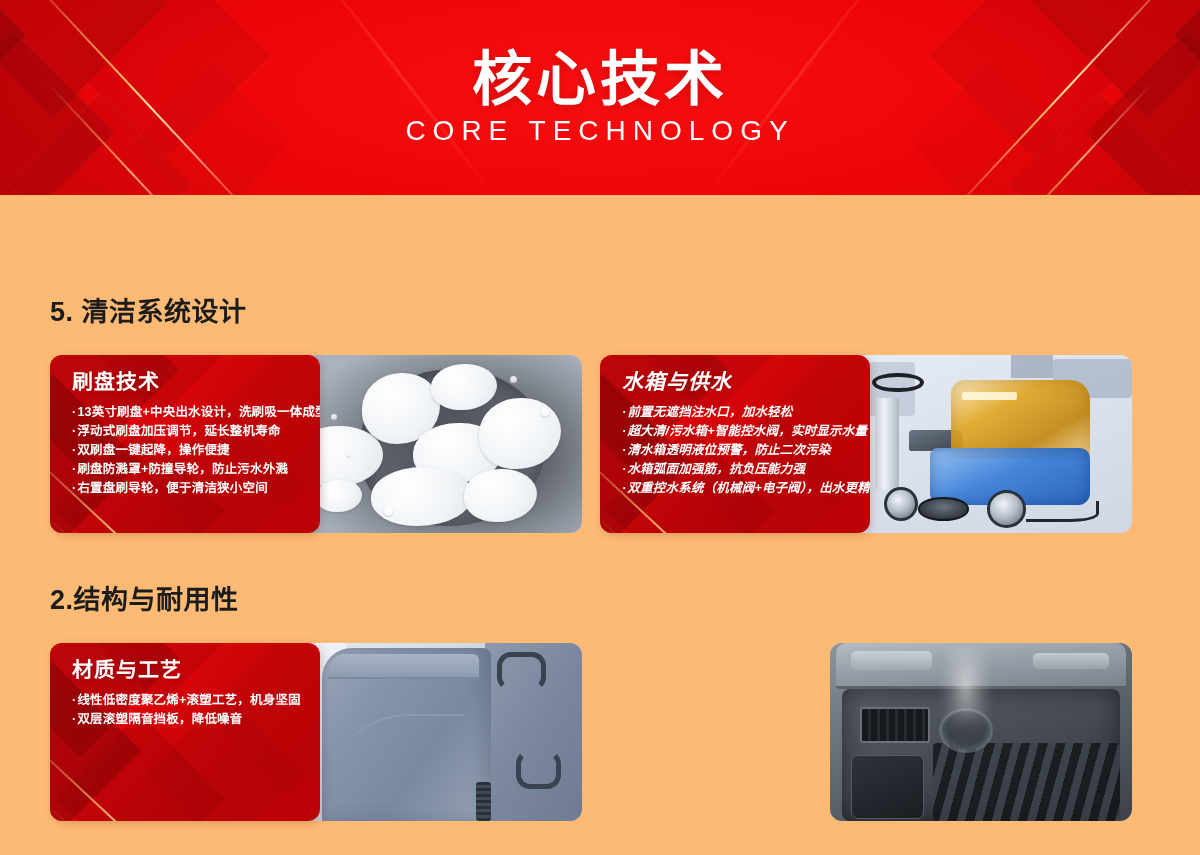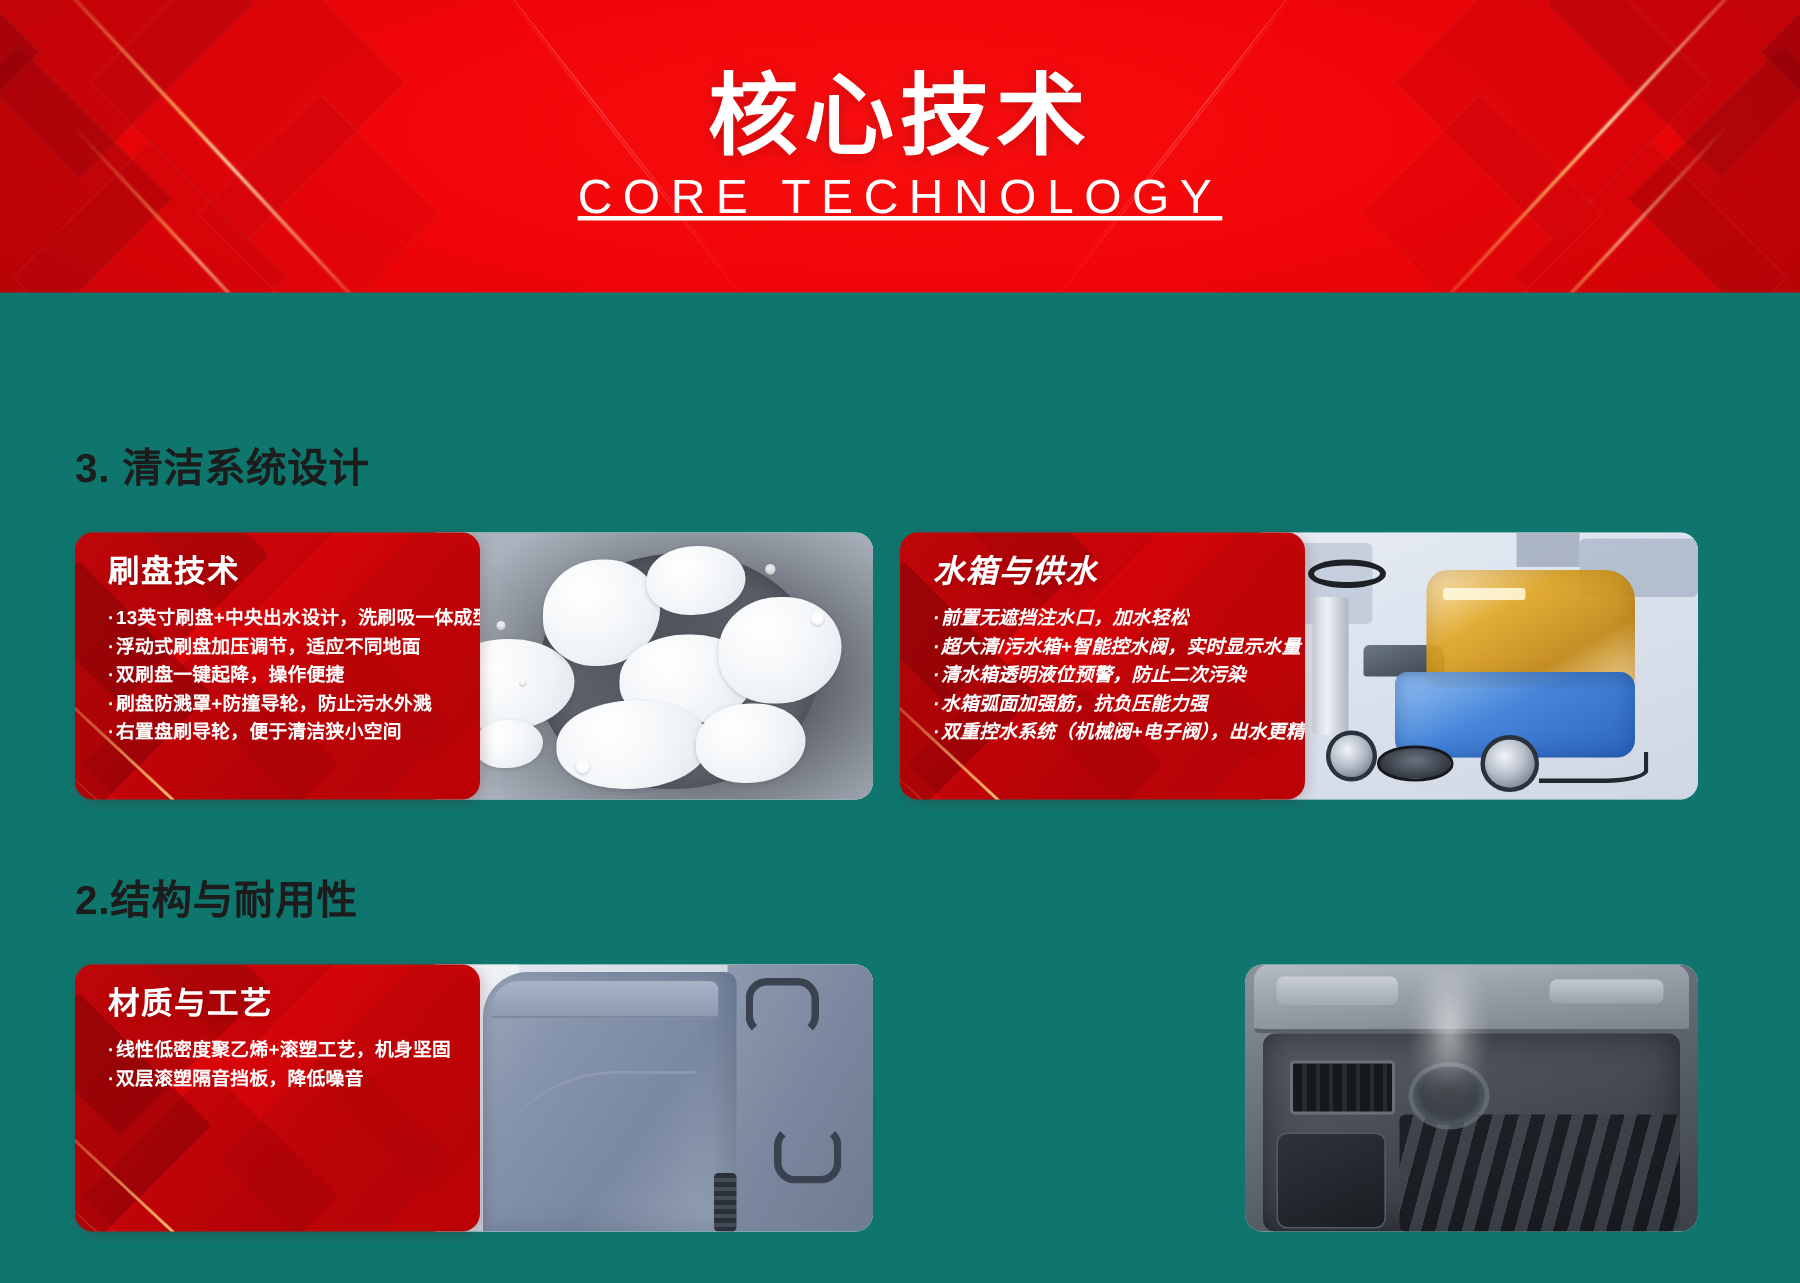--- a/index.html
+++ b/index.html
@@ -10,21 +10,21 @@
     height: 855px;
     overflow: hidden;
     background: #ffffff;
     font-family: "Liberation Sans", "DejaVu Sans", sans-serif;
   }
 
   .page {
     position: relative;
     width: 1200px;
     height: 855px;
-    background: #0f766e;
+    background: #fdba74;
   }
 
   
   .banner {
     position: absolute;
     left: 0; top: 0;
     width: 1200px;
     height: 195px;
     overflow: hidden;
     background: radial-gradient(ellipse 70% 120% at 50% 45%, #fa0f10 0%, #f00508 45%, #e00306 75%, #cc0206 100%);
@@ -88,24 +88,23 @@
     color: #ffffff;
     font-size: 60px;
     font-weight: 700;
     letter-spacing: 4px;
     line-height: 1.05;
     text-shadow: 0 2px 10px rgba(120,0,0,.35);
   }
   .banner-sub {
     margin-top: 4px;
     color: #ffffff;
-    font-size: 32px;
+    font-size: 28px;
     font-weight: 400;
     letter-spacing: 7px;
-    text-decoration: underline;
   }
 
   
   .section { position: absolute; left: 0; width: 1200px; }
   .section-1 { top: 290px; }
   .section-2 { top: 578px; }
 
   .section-title {
     position: absolute;
     left: 50px;
@@ -514,21 +513,21 @@
     <div class="sheen h3"></div>
     <div class="sheen h4"></div>
 
     <div class="banner-text">
       <div class="banner-title">核心技术</div>
       <div class="banner-sub">CORE TECHNOLOGY</div>
     </div>
   </div>
 
   <div class="section section-1">
-    <div class="section-title">3. 清洁系统设计</div>
+    <div class="section-title">5. 清洁系统设计</div>
 
     <div class="cards">
 
       <div class="card col-left">
         <div class="card-image">
           <div class="ph ph-foam">
             <div class="blob b1"></div>
               <div class="blob b2"></div>
               <div class="blob b3"></div>
             <div class="blob b4"></div>
@@ -550,21 +549,21 @@
             <div class="pat p3"></div>
           <div class="pat p4"></div>
             <div class="pat p5"></div>
             <div class="pat p6"></div>
           <div class="gold"></div>
           <div class="gold2"></div>
           <div class="card-body">
             <div class="card-title">刷盘技术</div>
             <ul class="card-list">
               <li>13英寸刷盘+中央出水设计，洗刷吸一体成型</li>
-              <li>浮动式刷盘加压调节，适应不同地面</li>
+              <li>浮动式刷盘加压调节，延长整机寿命</li>
               <li>双刷盘一键起降，操作便捷</li>
               <li>刷盘防溅罩+防撞导轮，防止污水外溅</li>
               <li>右置盘刷导轮，便于清洁狭小空间</li>
             </ul>
           </div>
         </div>
       </div>
 
       <div class="card col-right">
         <div class="card-image">

